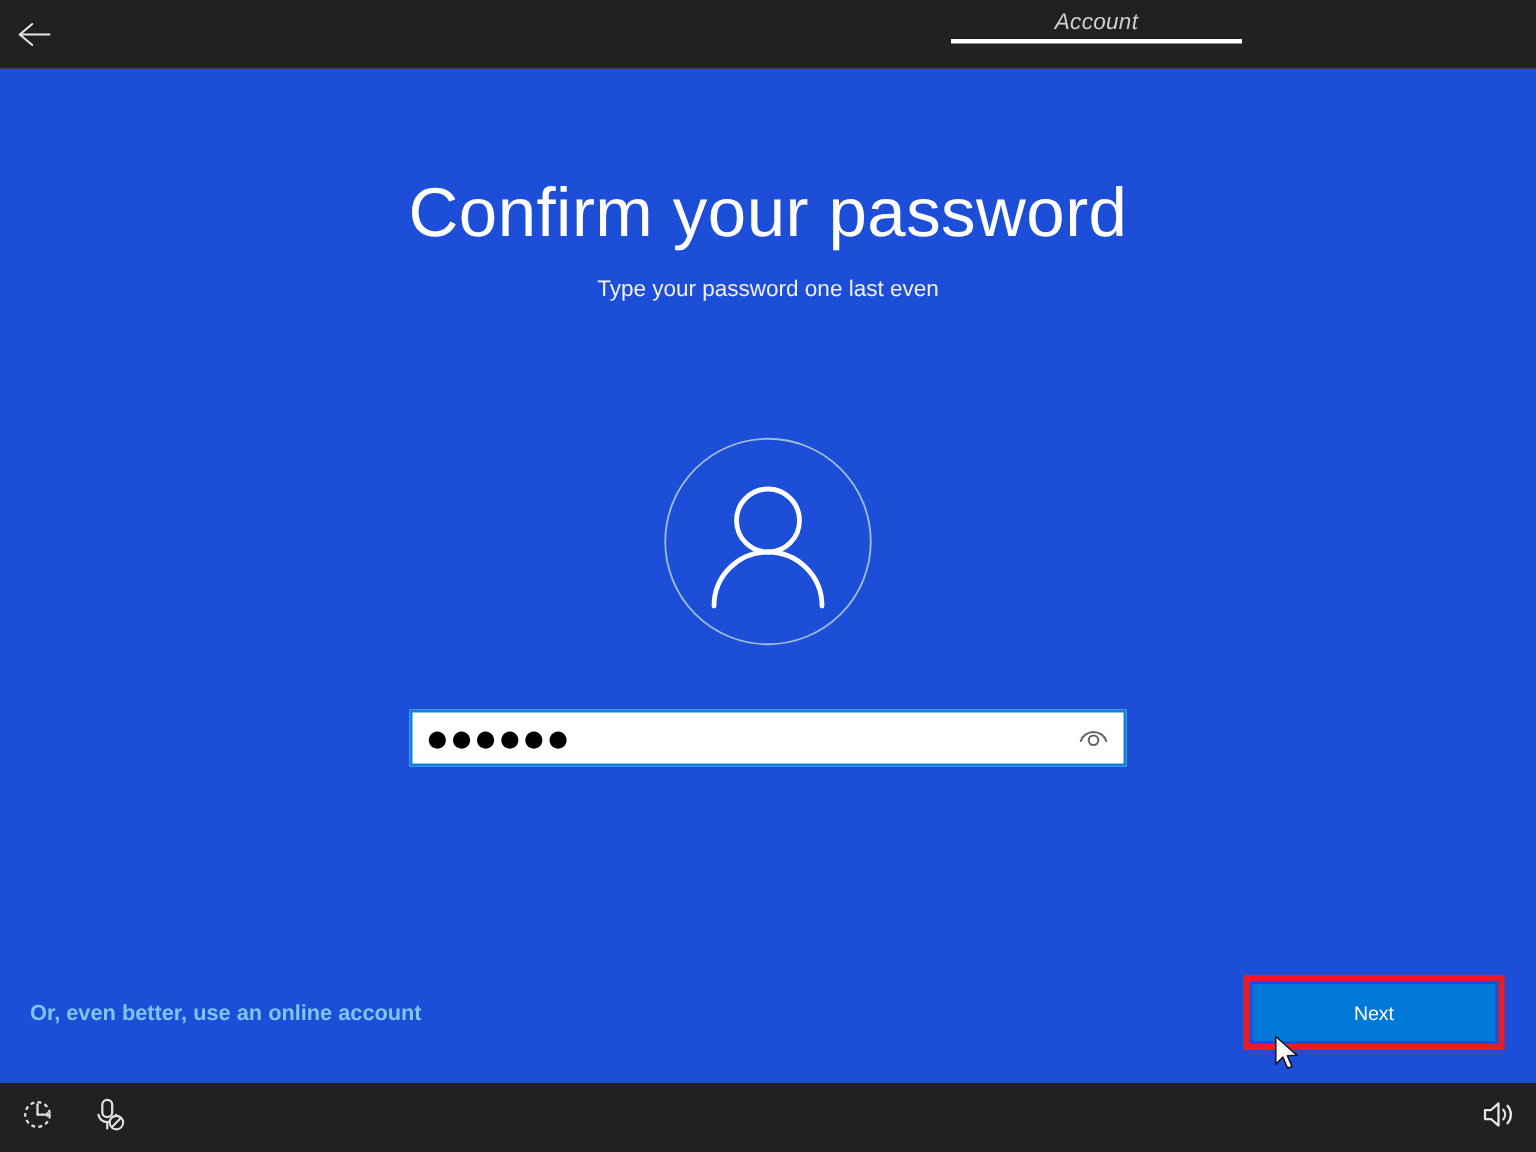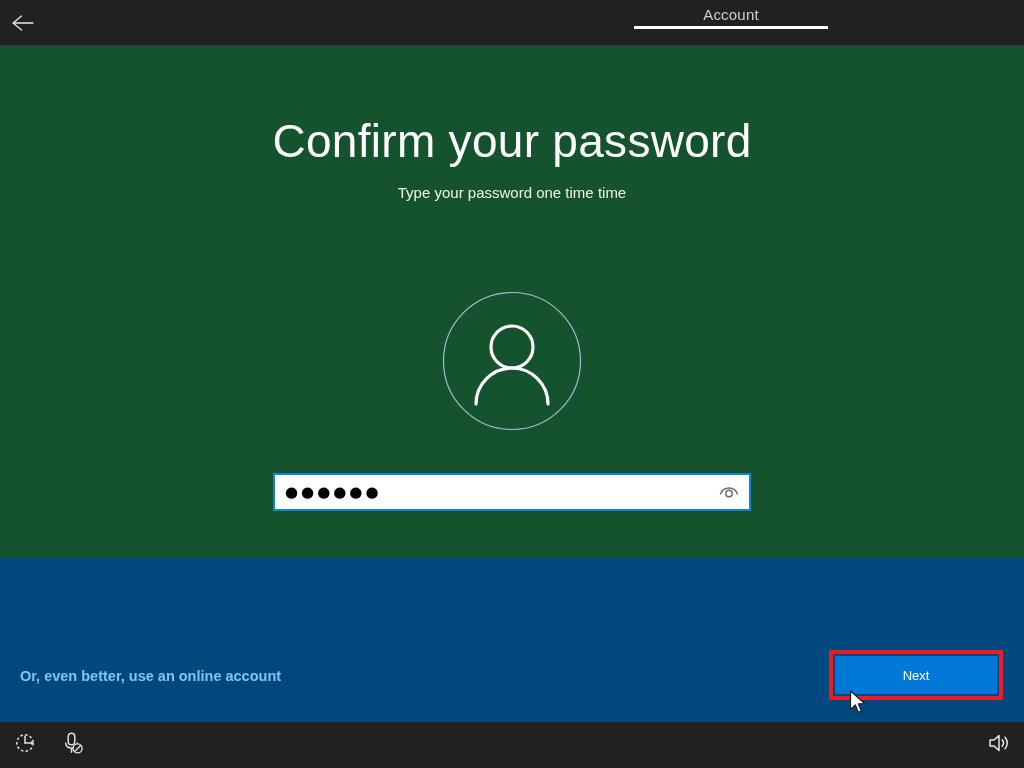--- a/index.html
+++ b/index.html
@@ -43,41 +43,42 @@
   #tab-account {
     position: absolute;
     left: 634px;
     top: 0;
     width: 194px;
     height: 29px;
     display: flex;
     align-items: center;
     justify-content: center;
     cursor: pointer;
+    font-style: italic;
   }
   #tab-account .tab-label {
     font-size: 15px;
     color: #cfcfcf;
     letter-spacing: .2px;
   }
   #tab-account .tab-underline {
     position: absolute;
     left: 0; bottom: 0;
     width: 194px;
     height: 3px;
     background: #ffffff;
   }
 
   
   #content {
     position: absolute;
     top: 46px; left: 0;
     width: 1024px;
-    height: 512px;
-    background: #14532d;
+    height: 676px;
+    background: #1d4ed8;
   }
 
   #page-title {
     position: absolute;
     top: 68px;
     left: 0;
     width: 1024px;
     text-align: center;
     font-size: 46px;
     font-weight: 300;
@@ -225,21 +226,21 @@
       <span class="tab-label">Account</span>
       <span class="tab-underline"></span>
     </div>
 
   </div>
 
   <div id="content">
 
     <div id="page-title">Confirm your password</div>
 
-    <div id="page-subtitle">Type your password one time time</div>
+    <div id="page-subtitle">Type your password one last even</div>
 
     <div id="avatar">
       <span>
         <svg width="140" height="140" viewBox="0 0 140 140">
           <circle cx="70" cy="70" r="68.5" fill="none" stroke="#9fbdd4" stroke-width="1.2"></circle>
           <circle cx="70" cy="56" r="21" fill="none" stroke="#ffffff" stroke-width="3.2"></circle>
           <path d="M34 113 A36 36 0 0 1 106 113" fill="none" stroke="#ffffff" stroke-width="3.2" stroke-linecap="round"></path>
         </svg>
       </span>
     </div>

